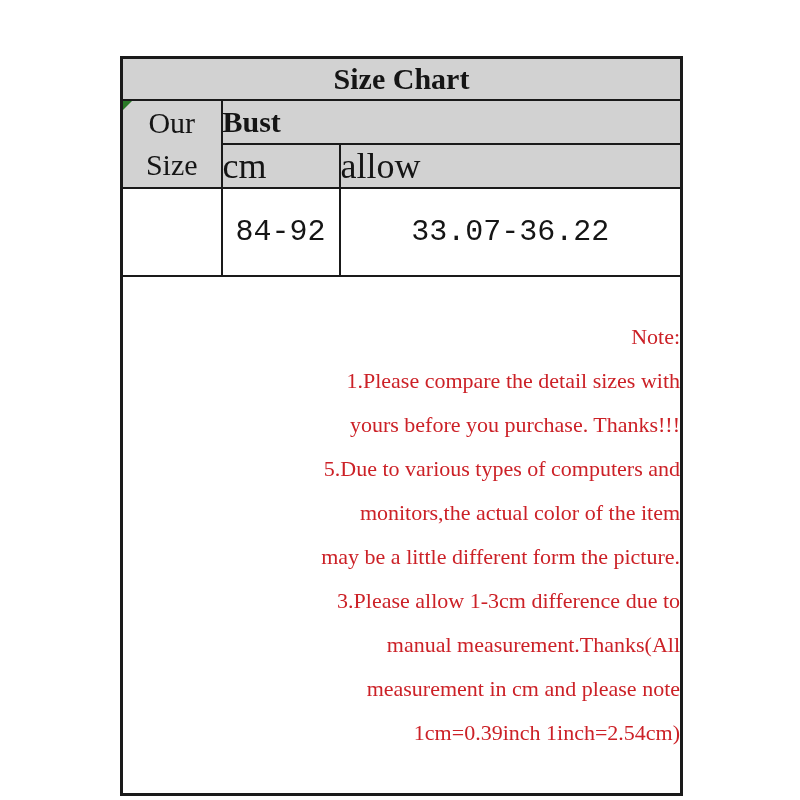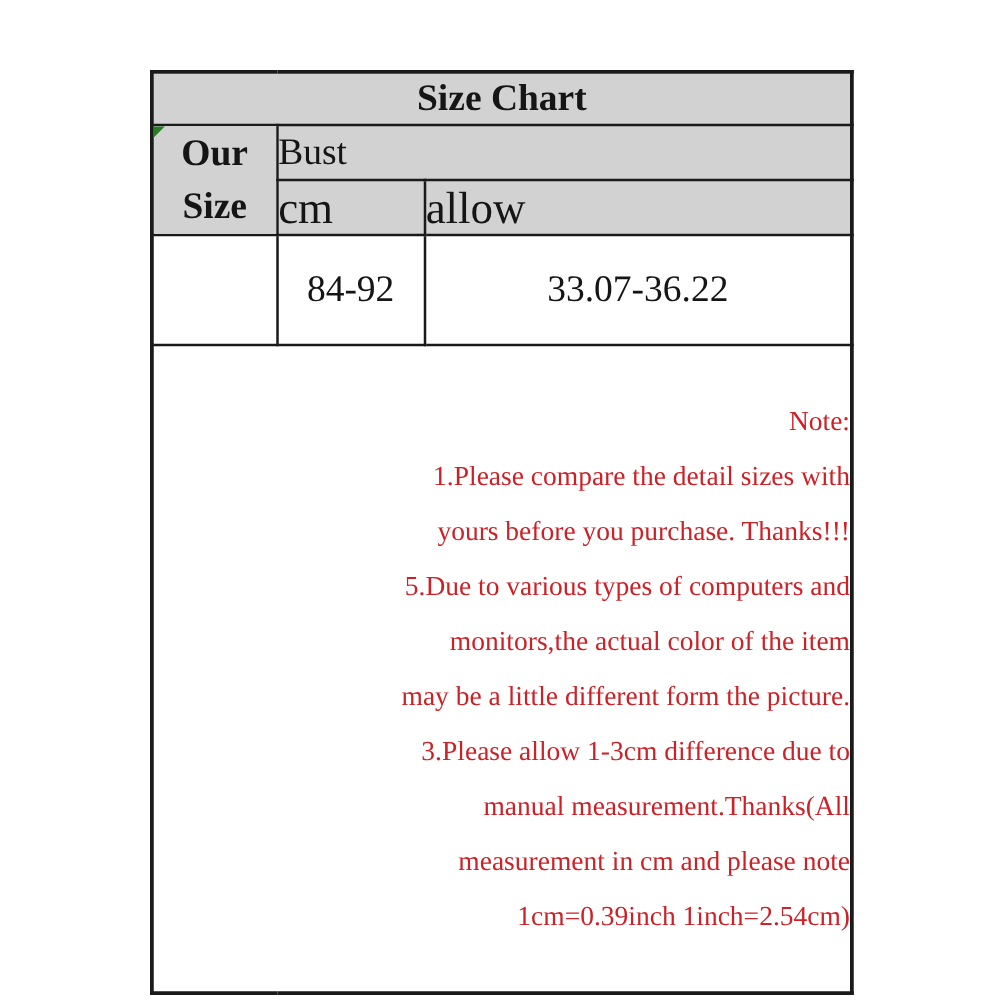--- a/index.html
+++ b/index.html
@@ -36,54 +36,55 @@
   .title-cell {
     height: 40px;
     background: var(--header-bg, #d2d2d2);
     text-align: center;
     font-weight: bold;
     font-size: 30px;
   }
   .our-size-cell {
     background: var(--header-bg, #d2d2d2);
     text-align: center;
-    font-weight: bold;
+    font-weight: normal;
     font-size: 30px;
     line-height: 42px;
     position: relative;
   }
   .corner-marker {
     position: absolute;
     top: 0;
     left: 0;
     width: 0;
     height: 0;
     border-top: 9px solid var(--corner-marker, #2a7a28);
     border-right: 9px solid transparent;
   }
   .bust-row { height: 44px; }
   .units-row { height: 43px; }
   .bust-cell {
     background: var(--header-bg, #d2d2d2);
     text-align: left;
-    font-weight: normal;
+    font-weight: bold;
     font-size: 30px;
     padding-left: 7px;
   }
   .unit-cell {
     background: var(--header-bg, #d2d2d2);
     text-align: left;
     font-size: 36px;
     padding-left: 7px;
   }
   .data-row { height: 88px; }
   .data-cell {
     background: #ffffff;
     text-align: center;
     font-size: 30px;
+    font-family: Liberation Mono, monospace;
   }
   .note-cell {
     background: #ffffff;
     vertical-align: top;
     padding-top: 50px;
   }
   .note-line {
     color: var(--note-text, #cc2127);
     font-size: 22px;
     line-height: 44px;

